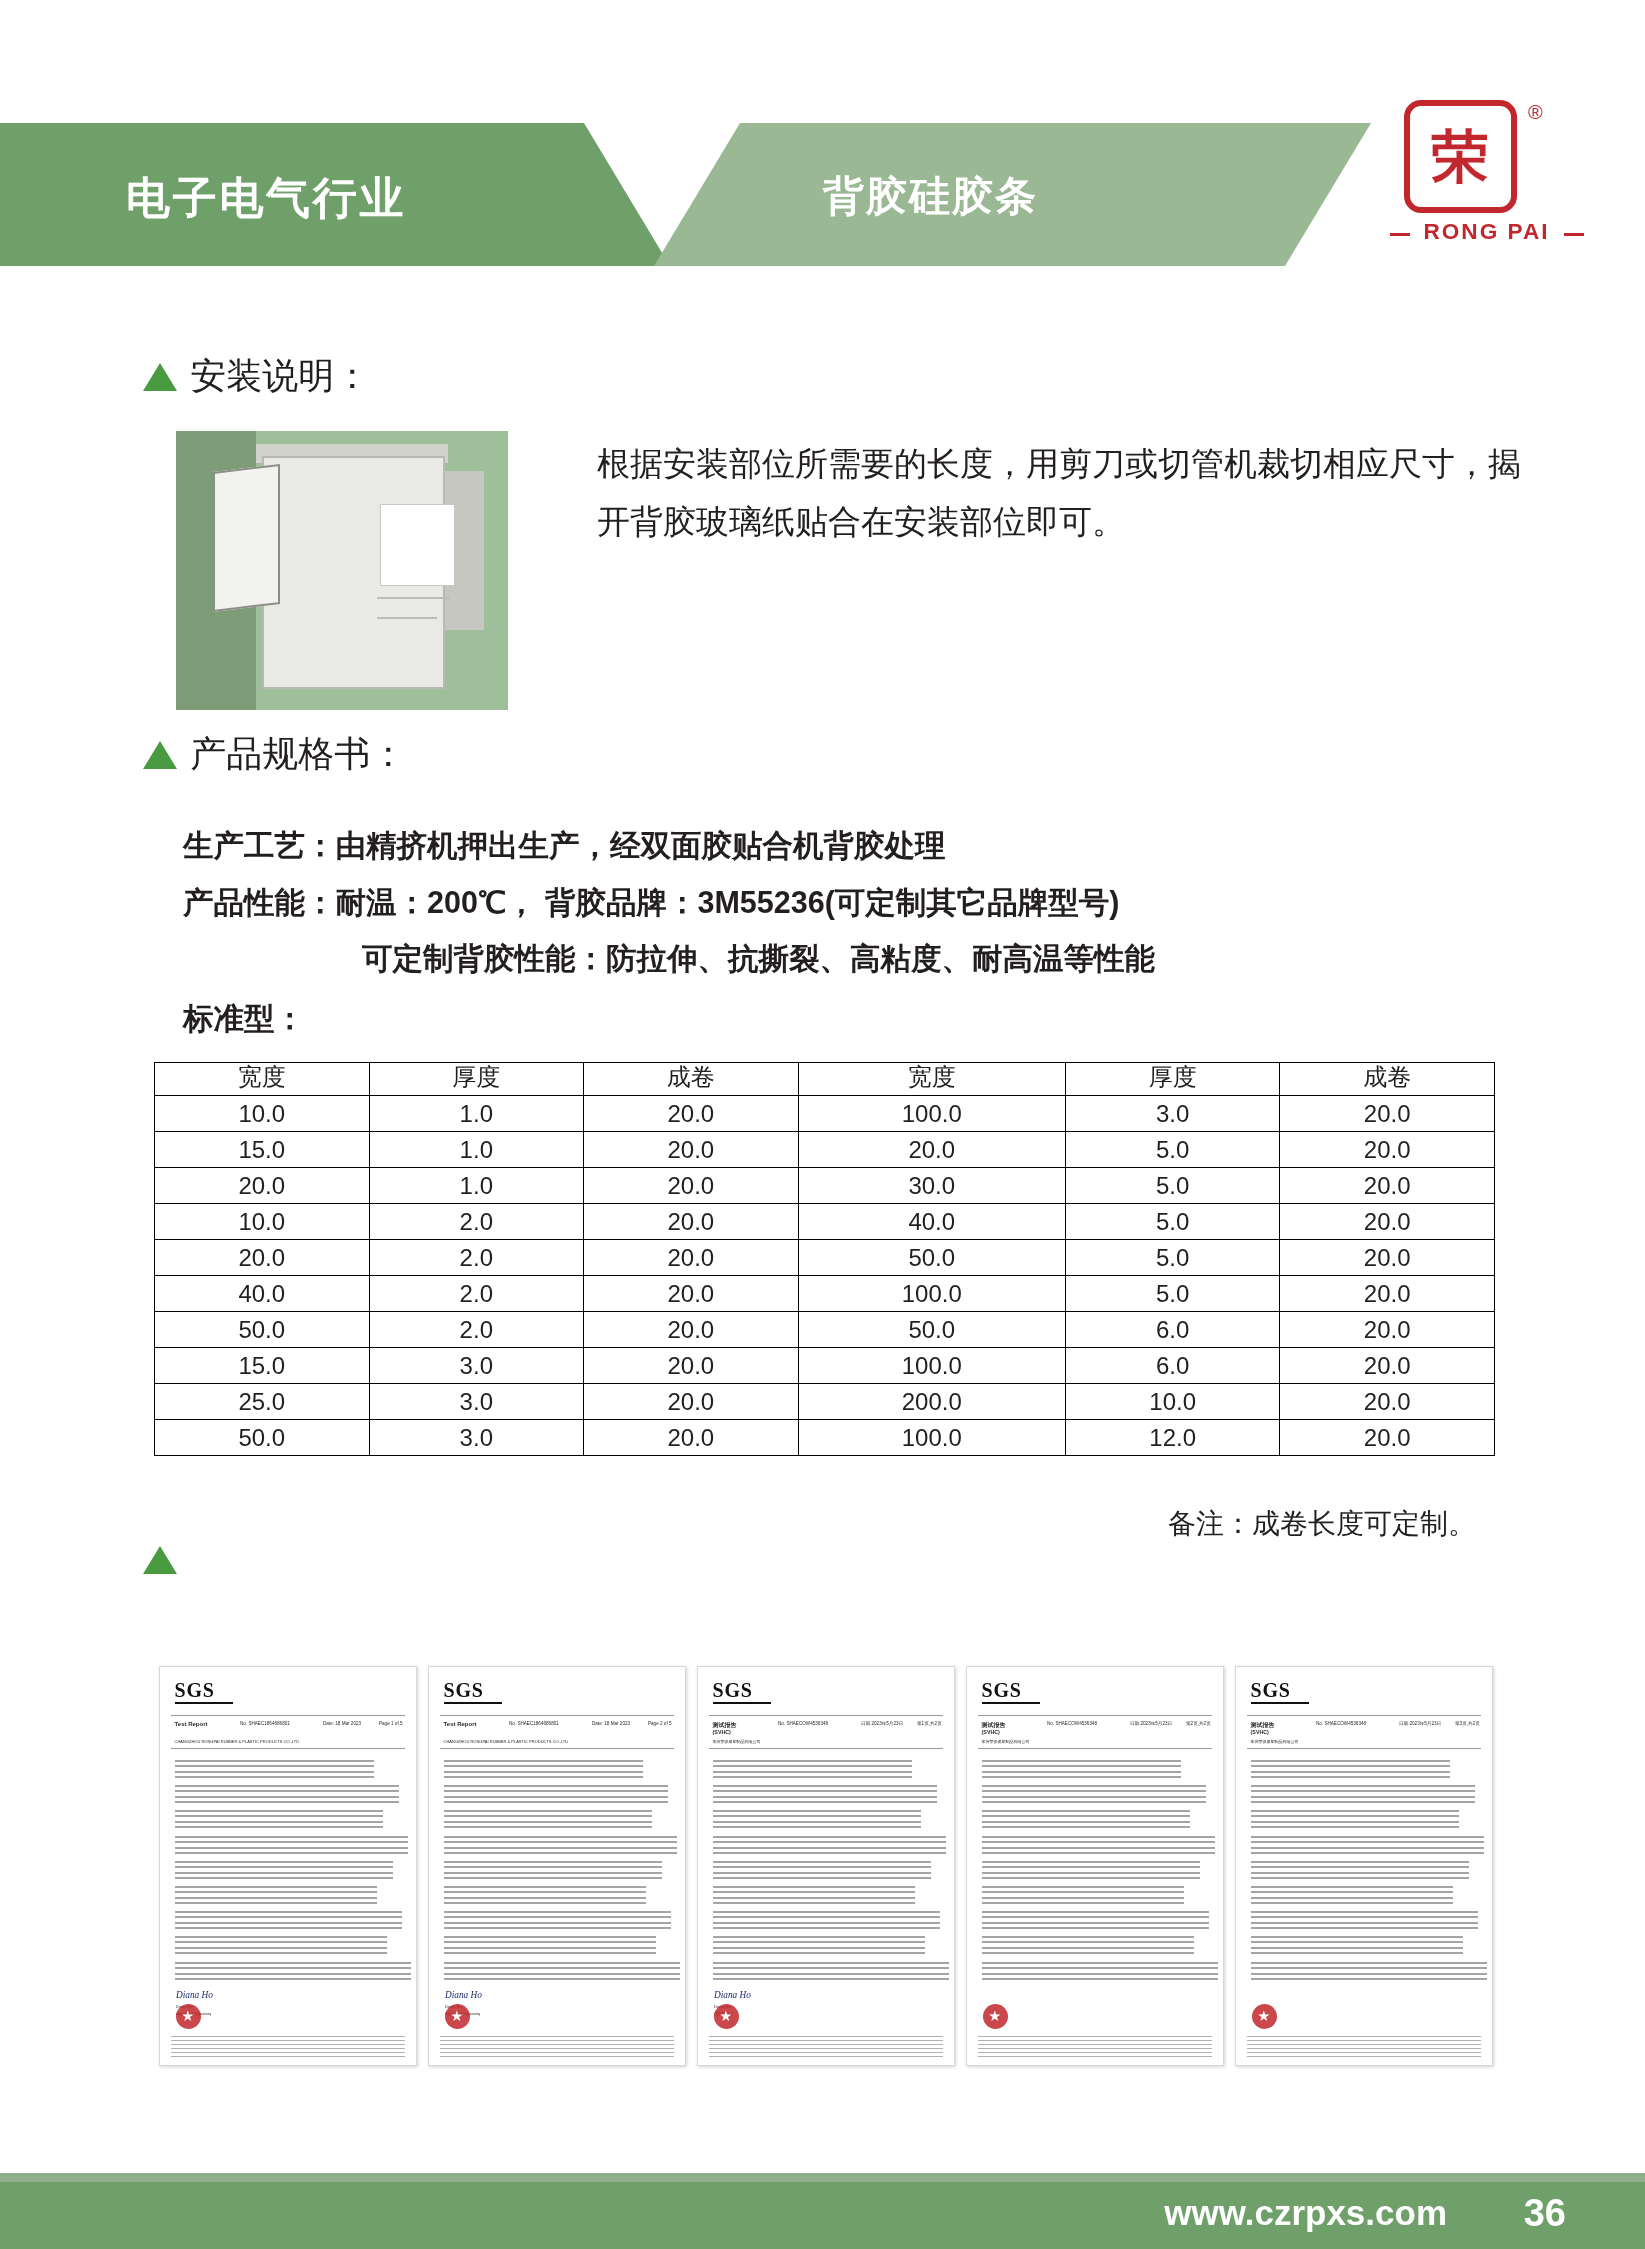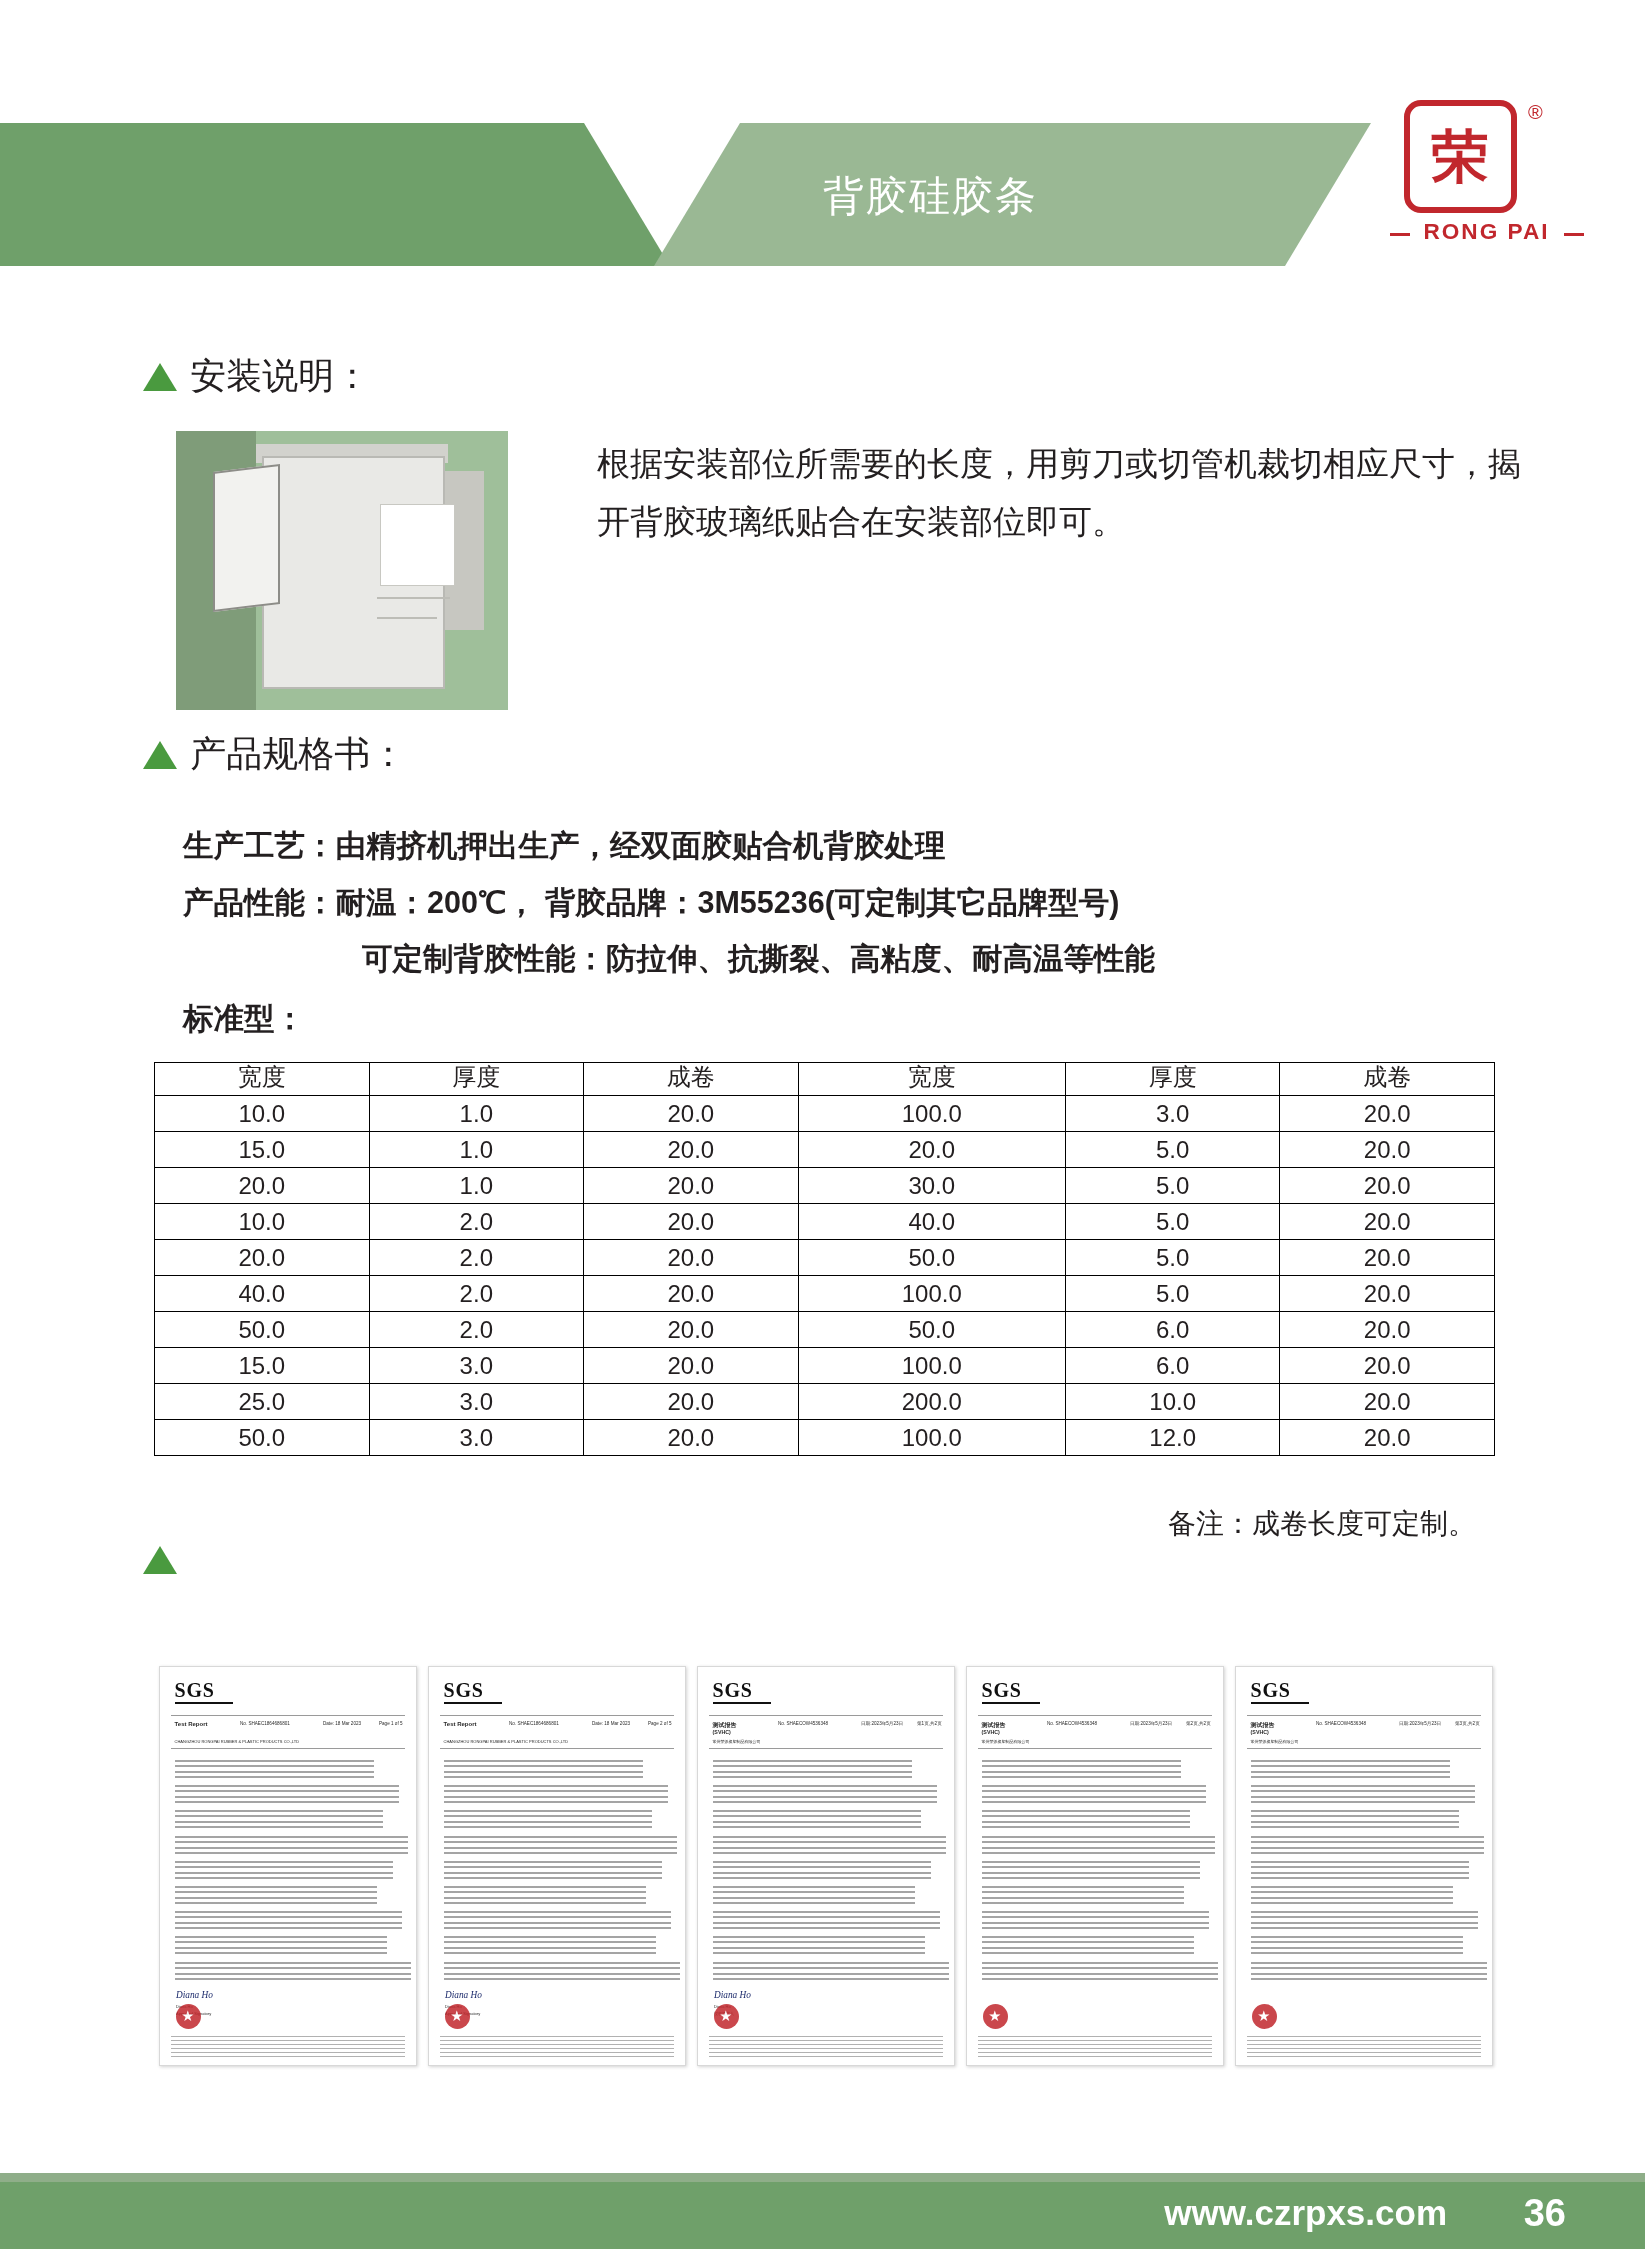--- a/index.html
+++ b/index.html
@@ -48,21 +48,21 @@
     font-size: 44px;
     font-weight: bold;
     color: #ffffff;
     letter-spacing: 2.7px;
   }
   .hdr-title-2 {
     position: absolute;
     top: 169px;
     left: 823px;
     font-size: 41px;
-    font-weight: normal;
+    font-weight: bold;
     color: #ffffff;
     letter-spacing: 2px;
   }
   .logo-wrap {
     position: absolute;
     top: 100px;
     left: 1387px;
     width: 199px;
     height: 166px;
   }
@@ -373,20 +373,21 @@
     color: #ffffff;
     margin-left: 42px;
   }
 </style>
 </head>
 <body>
 
 <div class="header">
   <div class="hdr-band-dark"></div>
   <div class="hdr-band-light"></div>
+  <div class="hdr-title-1">电子电气行业</div>
   <div class="hdr-title-2">背胶硅胶条</div>
 
   <div class="logo-wrap">
     <div class="logo-seal">荣</div>
     <div class="logo-reg">®</div>
     <div class="logo-rule-l"></div>
     <div class="logo-rule-r"></div>
     <div class="logo-text">RONG PAI</div>
   </div>
 </div>

